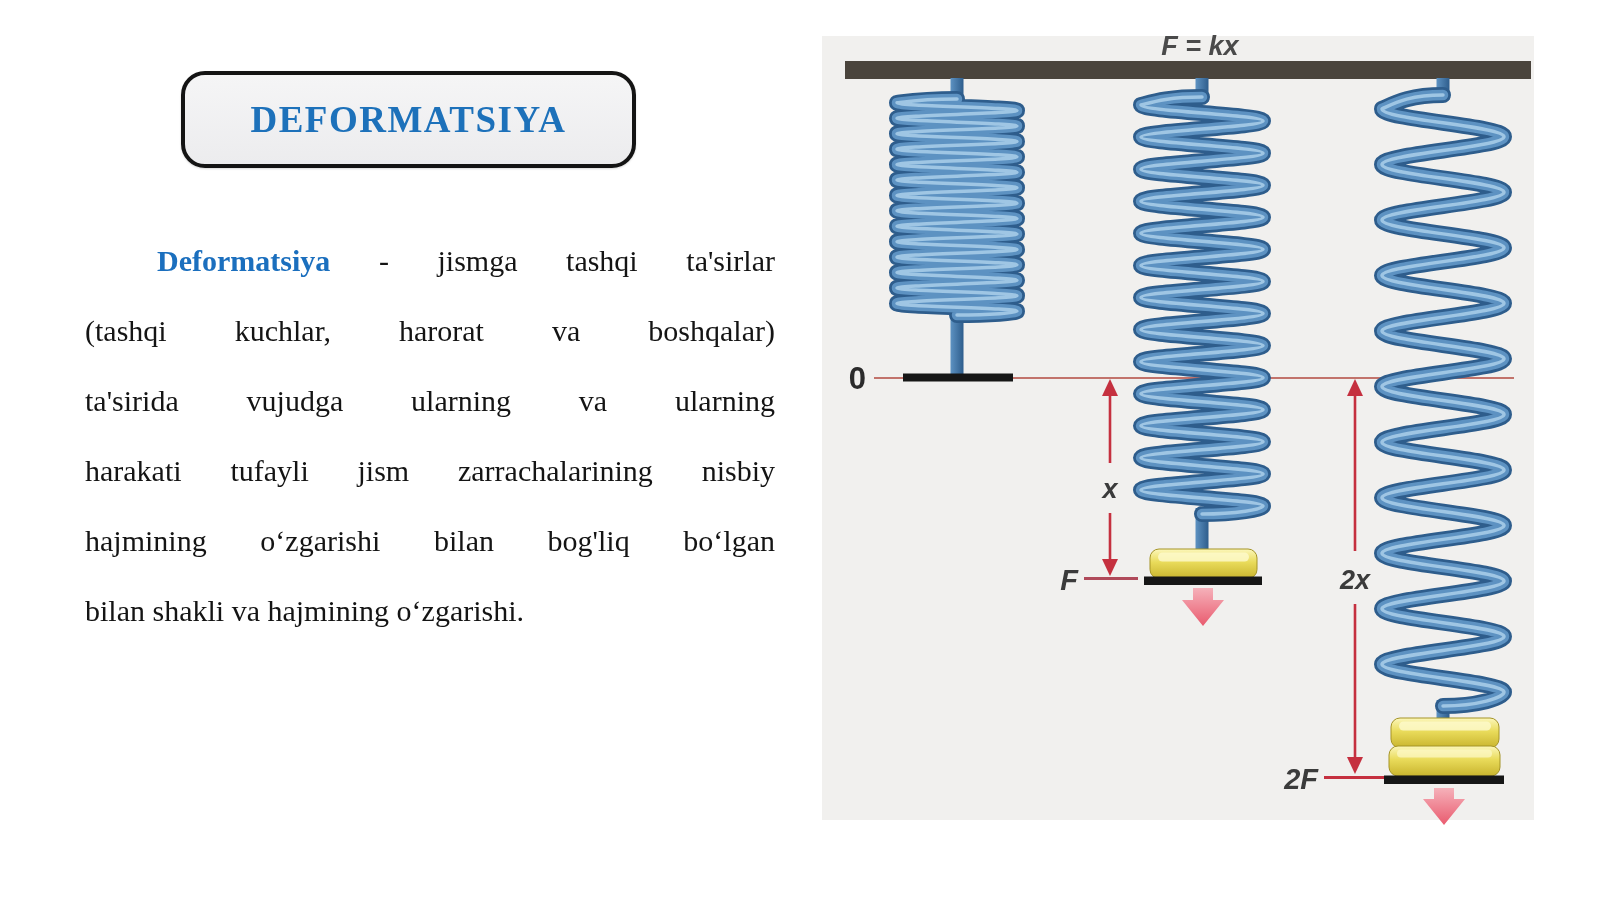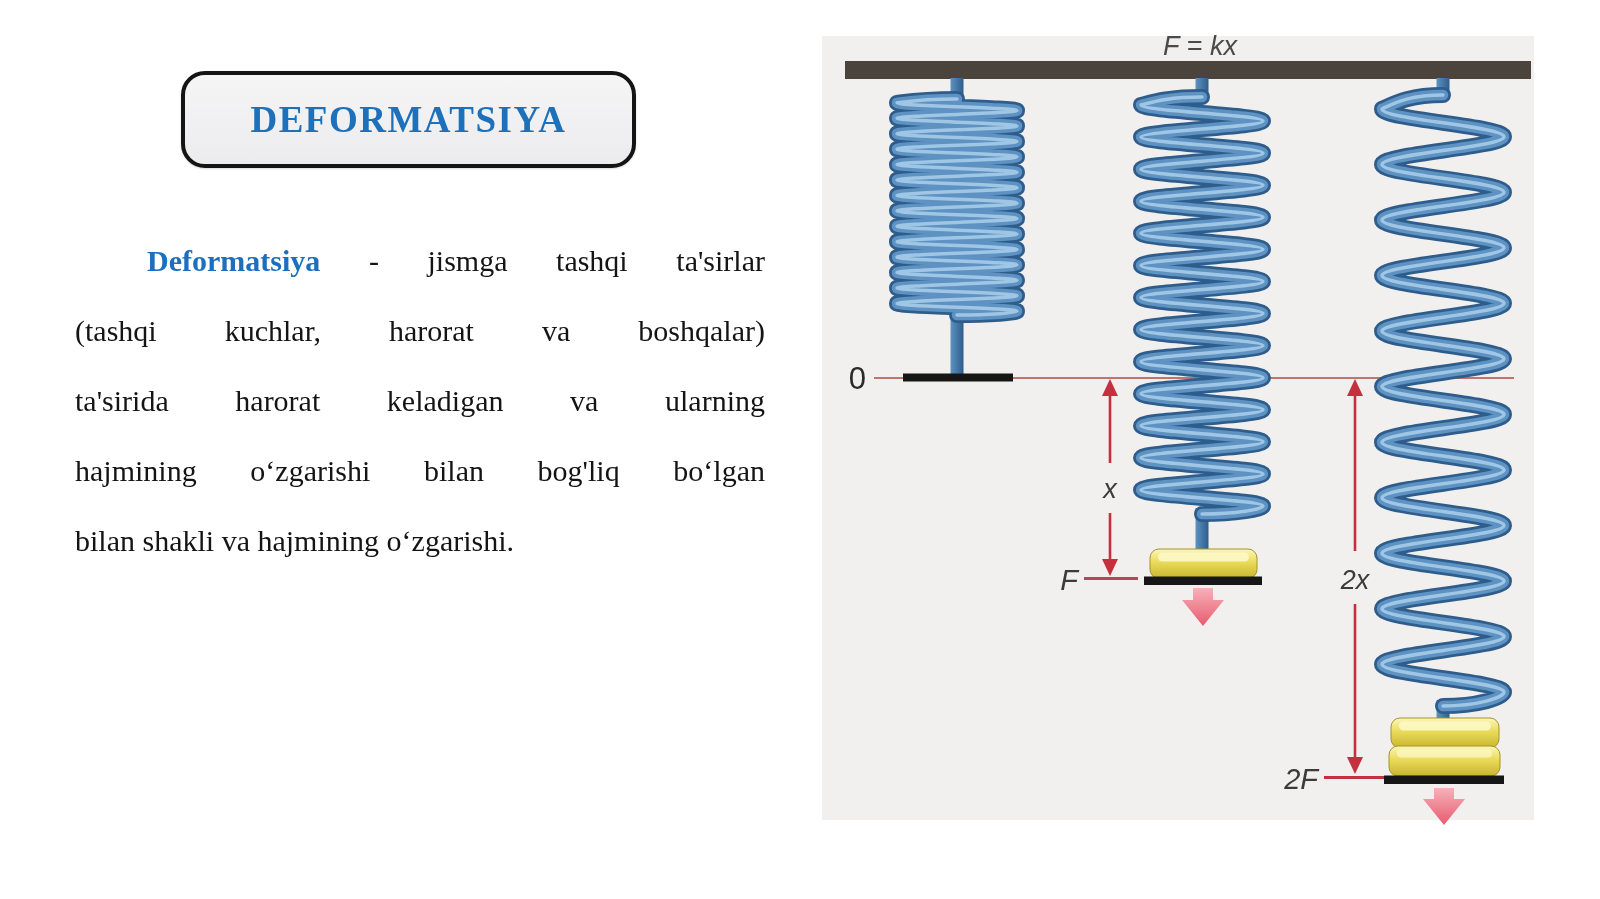--- a/index.html
+++ b/index.html
@@ -26,57 +26,58 @@
     font-family: "Liberation Serif", serif;
     font-weight: bold;
     font-size: 37px;
     letter-spacing: 1.5px;
     color: #1d71ba;
   }
 
   
   .paragraph {
     position: absolute;
-    left: 75px; top: 226px;
+    left: 85px; top: 226px;
     width: 690px;
     font-size: 30px;
     line-height: 70px;
     color: #141414;
   }
   .pline { text-align: justify; text-align-last: justify; }
   .pline.pline-last { text-align-last: left; }
   .pline.pline-indent { text-indent: 72px; }
   .lead { font-weight: bold; color: #1b6fbe; }
 
   
   .diagram {
     position: absolute;
     left: 820px; top: 30px;
-    width: 716px; height: 800px;
+    width: 716px; height: 800px; font-weight: bold;
   }
   .diagram svg { display: block; width: 716px; height: 800px; }
   svg text { font-family: "Liberation Sans", sans-serif; }
   .formula-label { font-style: italic; font-size: 27px; fill: #4a4a4a; }
   .zero-label { font-size: 31px; fill: #2b2b2b; }
   .dim-label { font-style: italic; font-size: 27px; fill: #3b3b3b; }
   .force-label { font-style: italic; font-size: 29px; fill: #3b3b3b; }
   .dim-line { stroke: #c5303f; stroke-width: 2.6; }
   .dim-head { fill: #c5303f; }
 </style>
 </head>
 <body>
 
 <div class="title-box">
   <span class="title-text">DEFORMATSIYA</span>
 </div>
 
 <div class="paragraph" id="paragraph">
     <div class="pline pline-indent"><span class="lead">Deformatsiya</span> - jismga tashqi ta'sirlar</div>
     <div class="pline">(tashqi kuchlar, harorat va boshqalar)</div>
-    <div class="pline">ta'sirida harorat keladigan va ularning</div>
+    <div class="pline">ta'sirida vujudga ularning va ularning</div>
+    <div class="pline">harakati tufayli jism zarrachalarining nisbiy</div>
     <div class="pline">hajmining oʻzgarishi bilan bog'liq boʻlgan</div>
     <div class="pline pline-last">bilan shakli va hajmining oʻzgarishi.</div>
   </div>
 
 <div class="diagram">
   <svg id="diagram-svg" viewBox="820 30 716 800" xmlns="http://www.w3.org/2000/svg">
     <defs>
       <linearGradient id="yellowGrad" x1="0" y1="0" x2="0" y2="1">
         <stop offset="0" stop-color="#fcf7bb"></stop>
         <stop offset="0.45" stop-color="#e9db5a"></stop>

